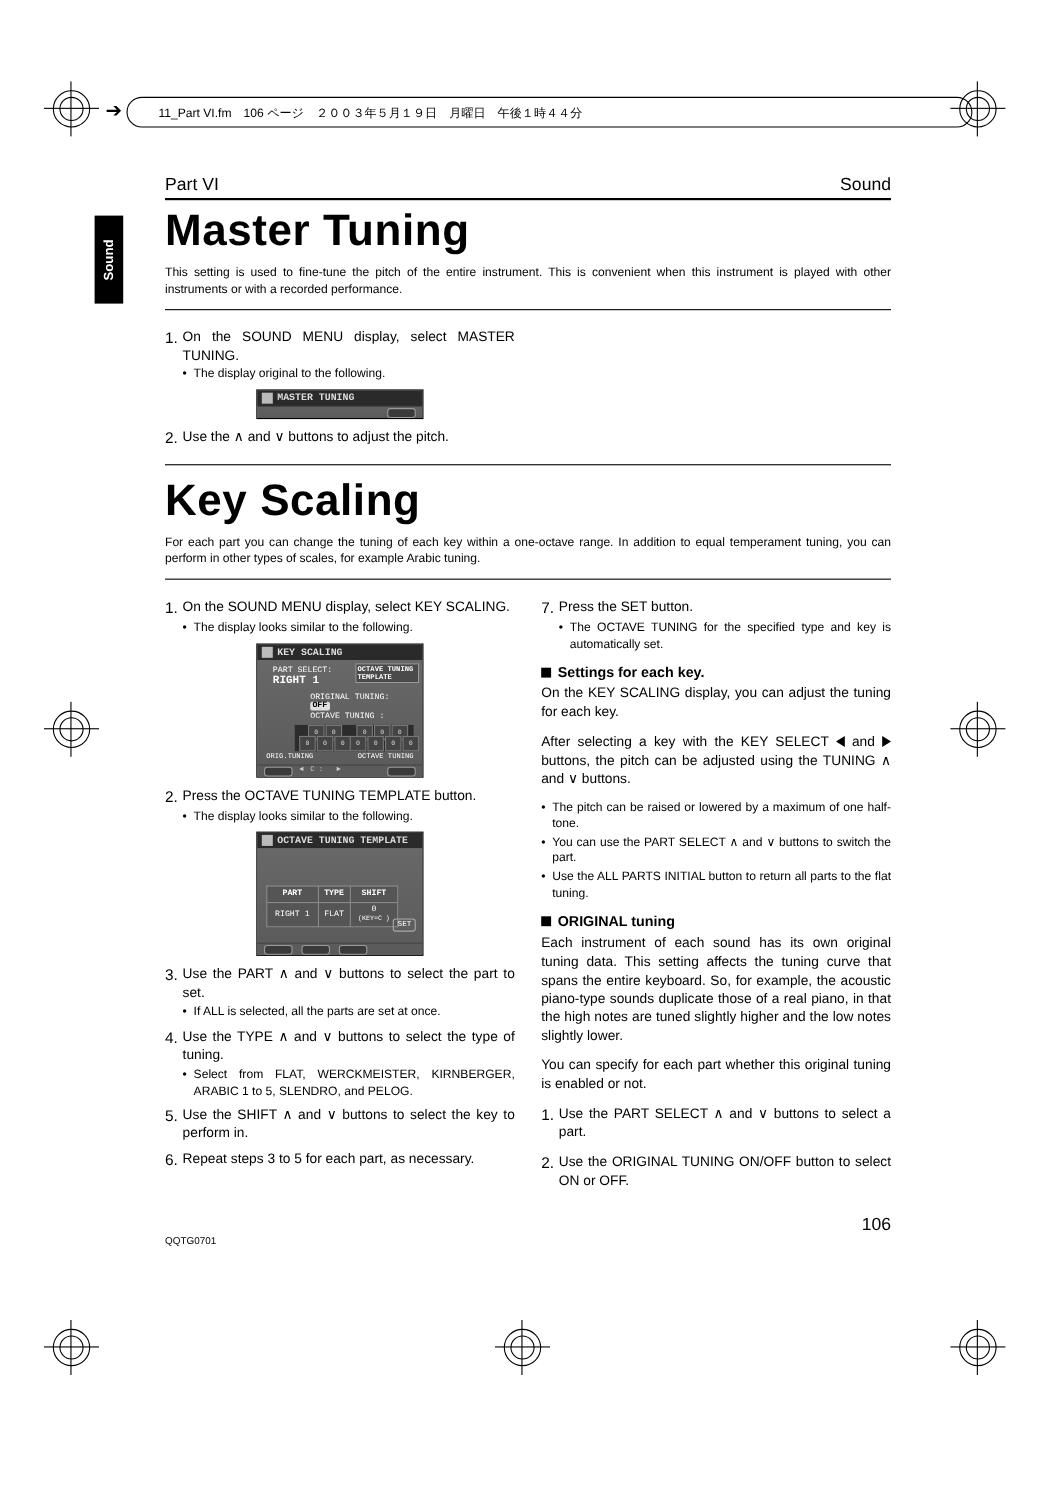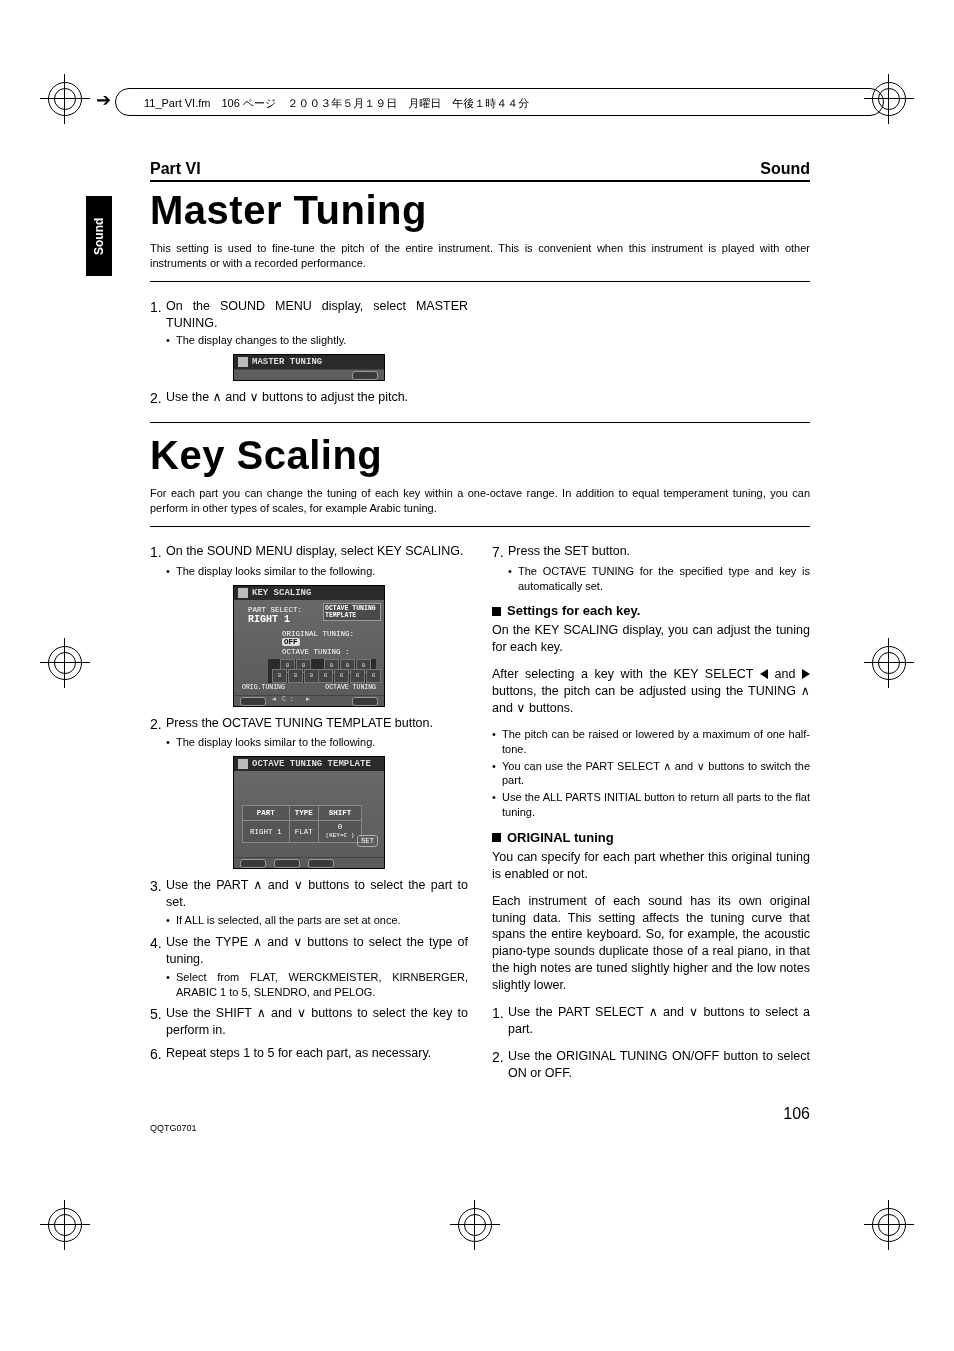--- a/index.html
+++ b/index.html
@@ -79,21 +79,21 @@
     transform: rotate(180deg);
     text-align: center;
     line-height: 26px;
   }
 
   .running-head {
     display: flex;
     justify-content: space-between;
     border-bottom: 2px solid #000;
     font-family: "Arial Black", Arial, sans-serif;
-    font-weight: 700;
+    font-weight: 400;
     font-size: 16px;
     padding-bottom: 2px;
     margin-bottom: 6px;
   }
 
   h1.section-title {
     font-family: "Arial Black", Arial, sans-serif;
     font-weight: 900;
     font-size: 40px;
     margin: 4px 0 8px 0;
@@ -399,21 +399,21 @@
   <div class="rule"></div>
 
   <div class="columns">
     <div class="col">
       <div class="step">
         <span class="num">1.</span>
         <span class="body" style="text-align-last:justify;">On the SOUND MENU display, select MASTER TUNING.</span>
       </div>
       <div class="bullet">
         <span class="dot">•</span>
-        <span class="body">The display changes to the slightly.</span>
+        <span class="body">The display original to the following.</span>
       </div>
 
       <div class="lcd">
         <div class="bar">
             <span class="icon"></span>
             <span>MASTER TUNING</span>
           </div>
         <div class="footer">
             <div class="pill"></div>
           </div>
@@ -542,21 +542,21 @@
         <span class="body">Select from FLAT, WERCKMEISTER, KIRNBERGER, ARABIC 1 to 5, SLENDRO, and PELOG.</span>
       </div>
 
       <div class="step">
         <span class="num">5.</span>
         <span class="body">Use the SHIFT ∧ and ∨ buttons to select the key to perform in.</span>
       </div>
 
       <div class="step">
         <span class="num">6.</span>
-        <span class="body">Repeat steps 1 to 5 for each part, as necessary.</span>
+        <span class="body">Repeat steps 3 to 5 for each part, as necessary.</span>
       </div>
     </div>
 
     <div class="col">
       <div class="step">
         <span class="num">7.</span>
         <span class="body">Press the SET button.</span>
       </div>
       <div class="bullet">
         <span class="dot">•</span>
@@ -575,22 +575,22 @@
       <div class="bullet" style="margin-left:0;">
         <span class="dot">•</span>
         <span class="body">You can use the PART SELECT ∧ and ∨ buttons to switch the part.</span>
       </div>
       <div class="bullet" style="margin-left:0;">
         <span class="dot">•</span>
         <span class="body">Use the ALL PARTS INITIAL button to return all parts to the flat tuning.</span>
       </div>
 
       <div class="sub-head"><span class="sq"></span><span>ORIGINAL tuning</span></div>
+      <p class="lead" style="font-size:12.5px;">Each instrument of each sound has its own original tuning data. This setting affects the tuning curve that spans the entire keyboard. So, for example, the acoustic piano-type sounds duplicate those of a real piano, in that the high notes are tuned slightly higher and the low notes slightly lower.</p>
       <p class="lead" style="font-size:12.5px;">You can specify for each part whether this original tuning is enabled or not.</p>
-      <p class="lead" style="font-size:12.5px;">Each instrument of each sound has its own original tuning data. This setting affects the tuning curve that spans the entire keyboard. So, for example, the acoustic piano-type sounds duplicate those of a real piano, in that the high notes are tuned slightly higher and the low notes slightly lower.</p>
 
       <div class="step">
         <span class="num">1.</span>
         <span class="body">Use the PART SELECT ∧ and ∨ buttons to select a part.</span>
       </div>
       <div class="step" style="margin-top:10px;">
         <span class="num">2.</span>
         <span class="body">Use the ORIGINAL TUNING ON/OFF button to select ON or OFF.</span>
       </div>
     </div>

